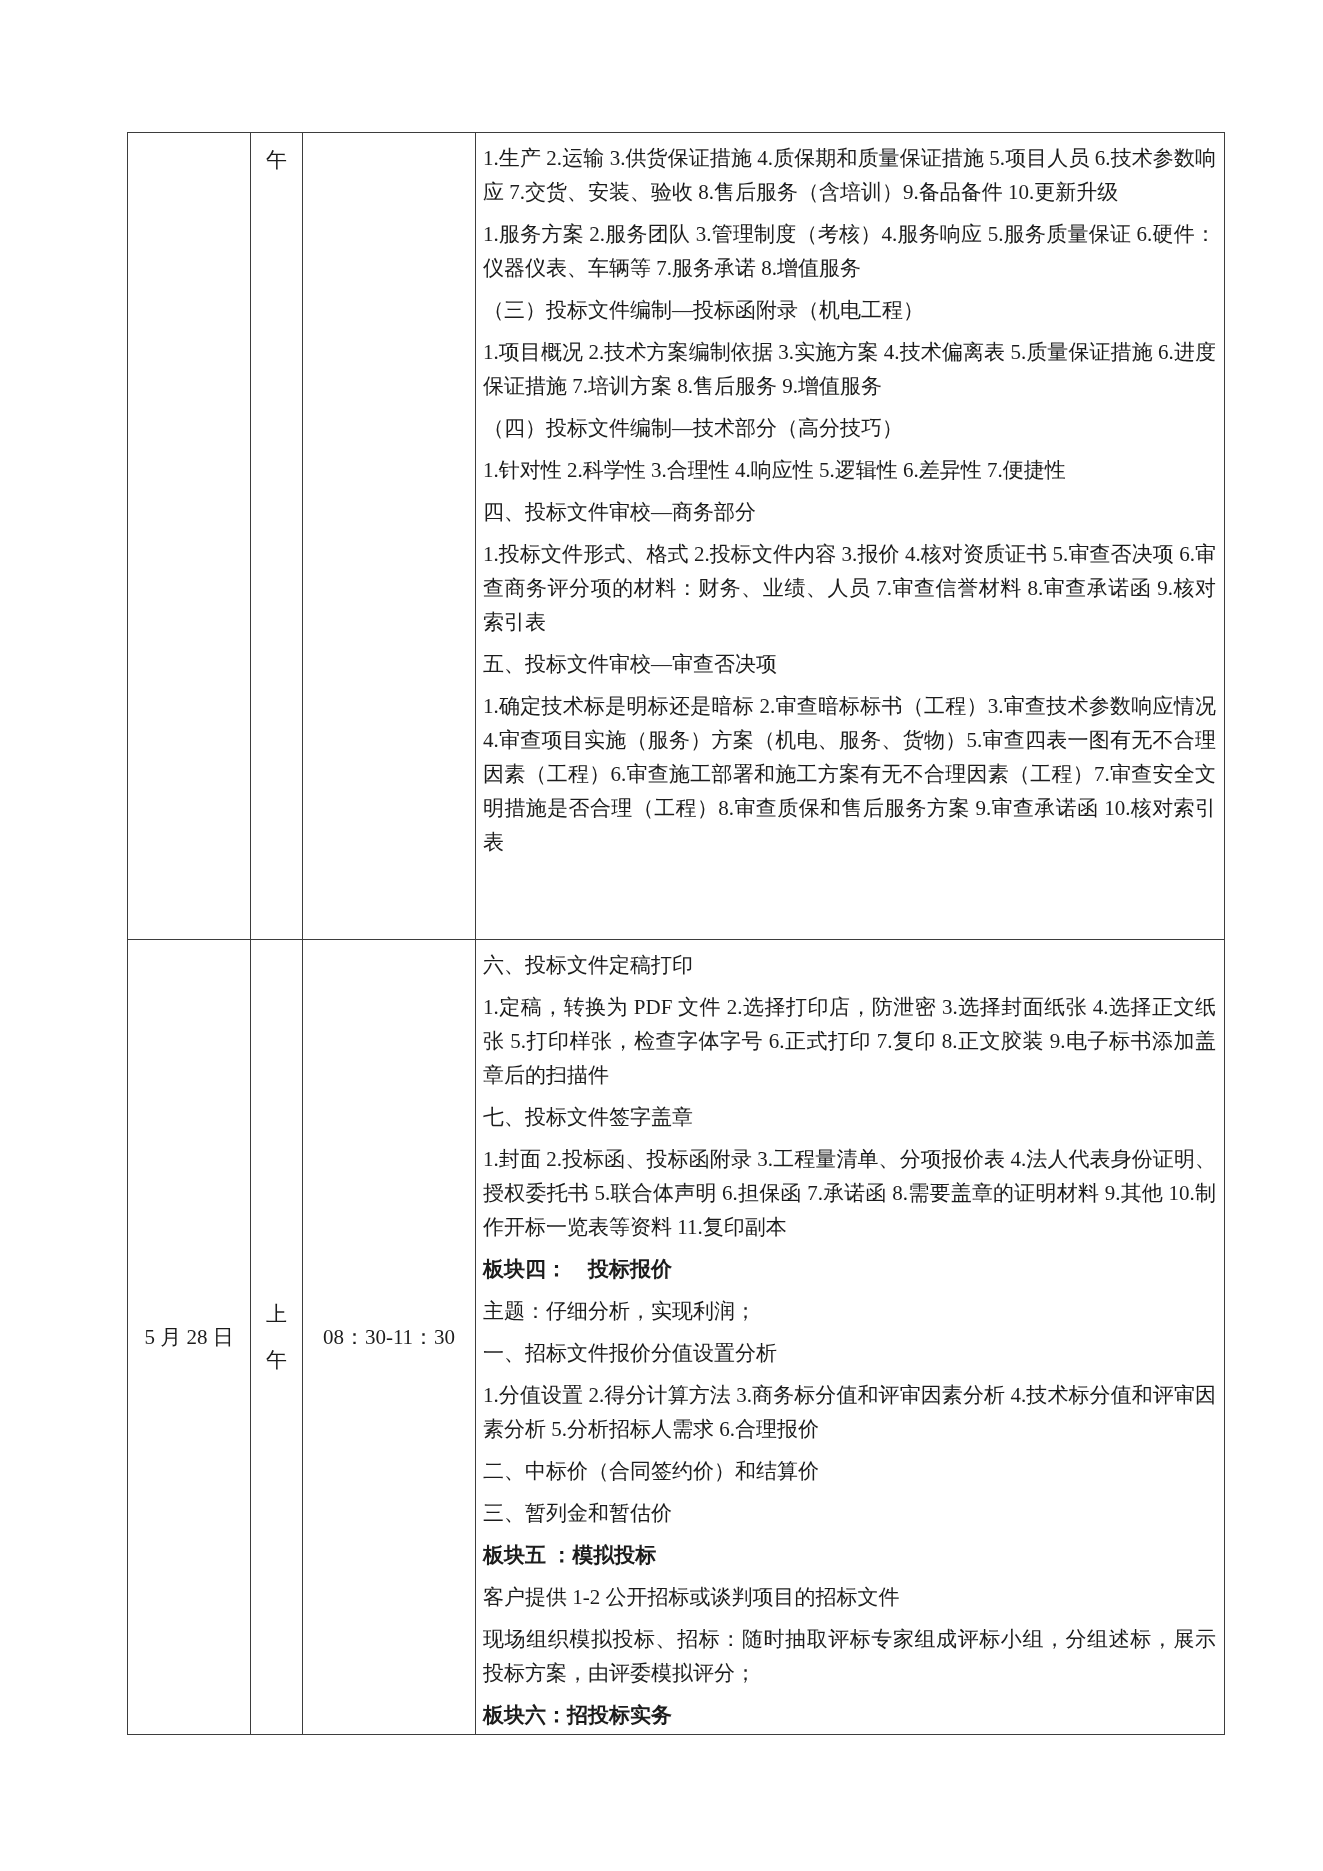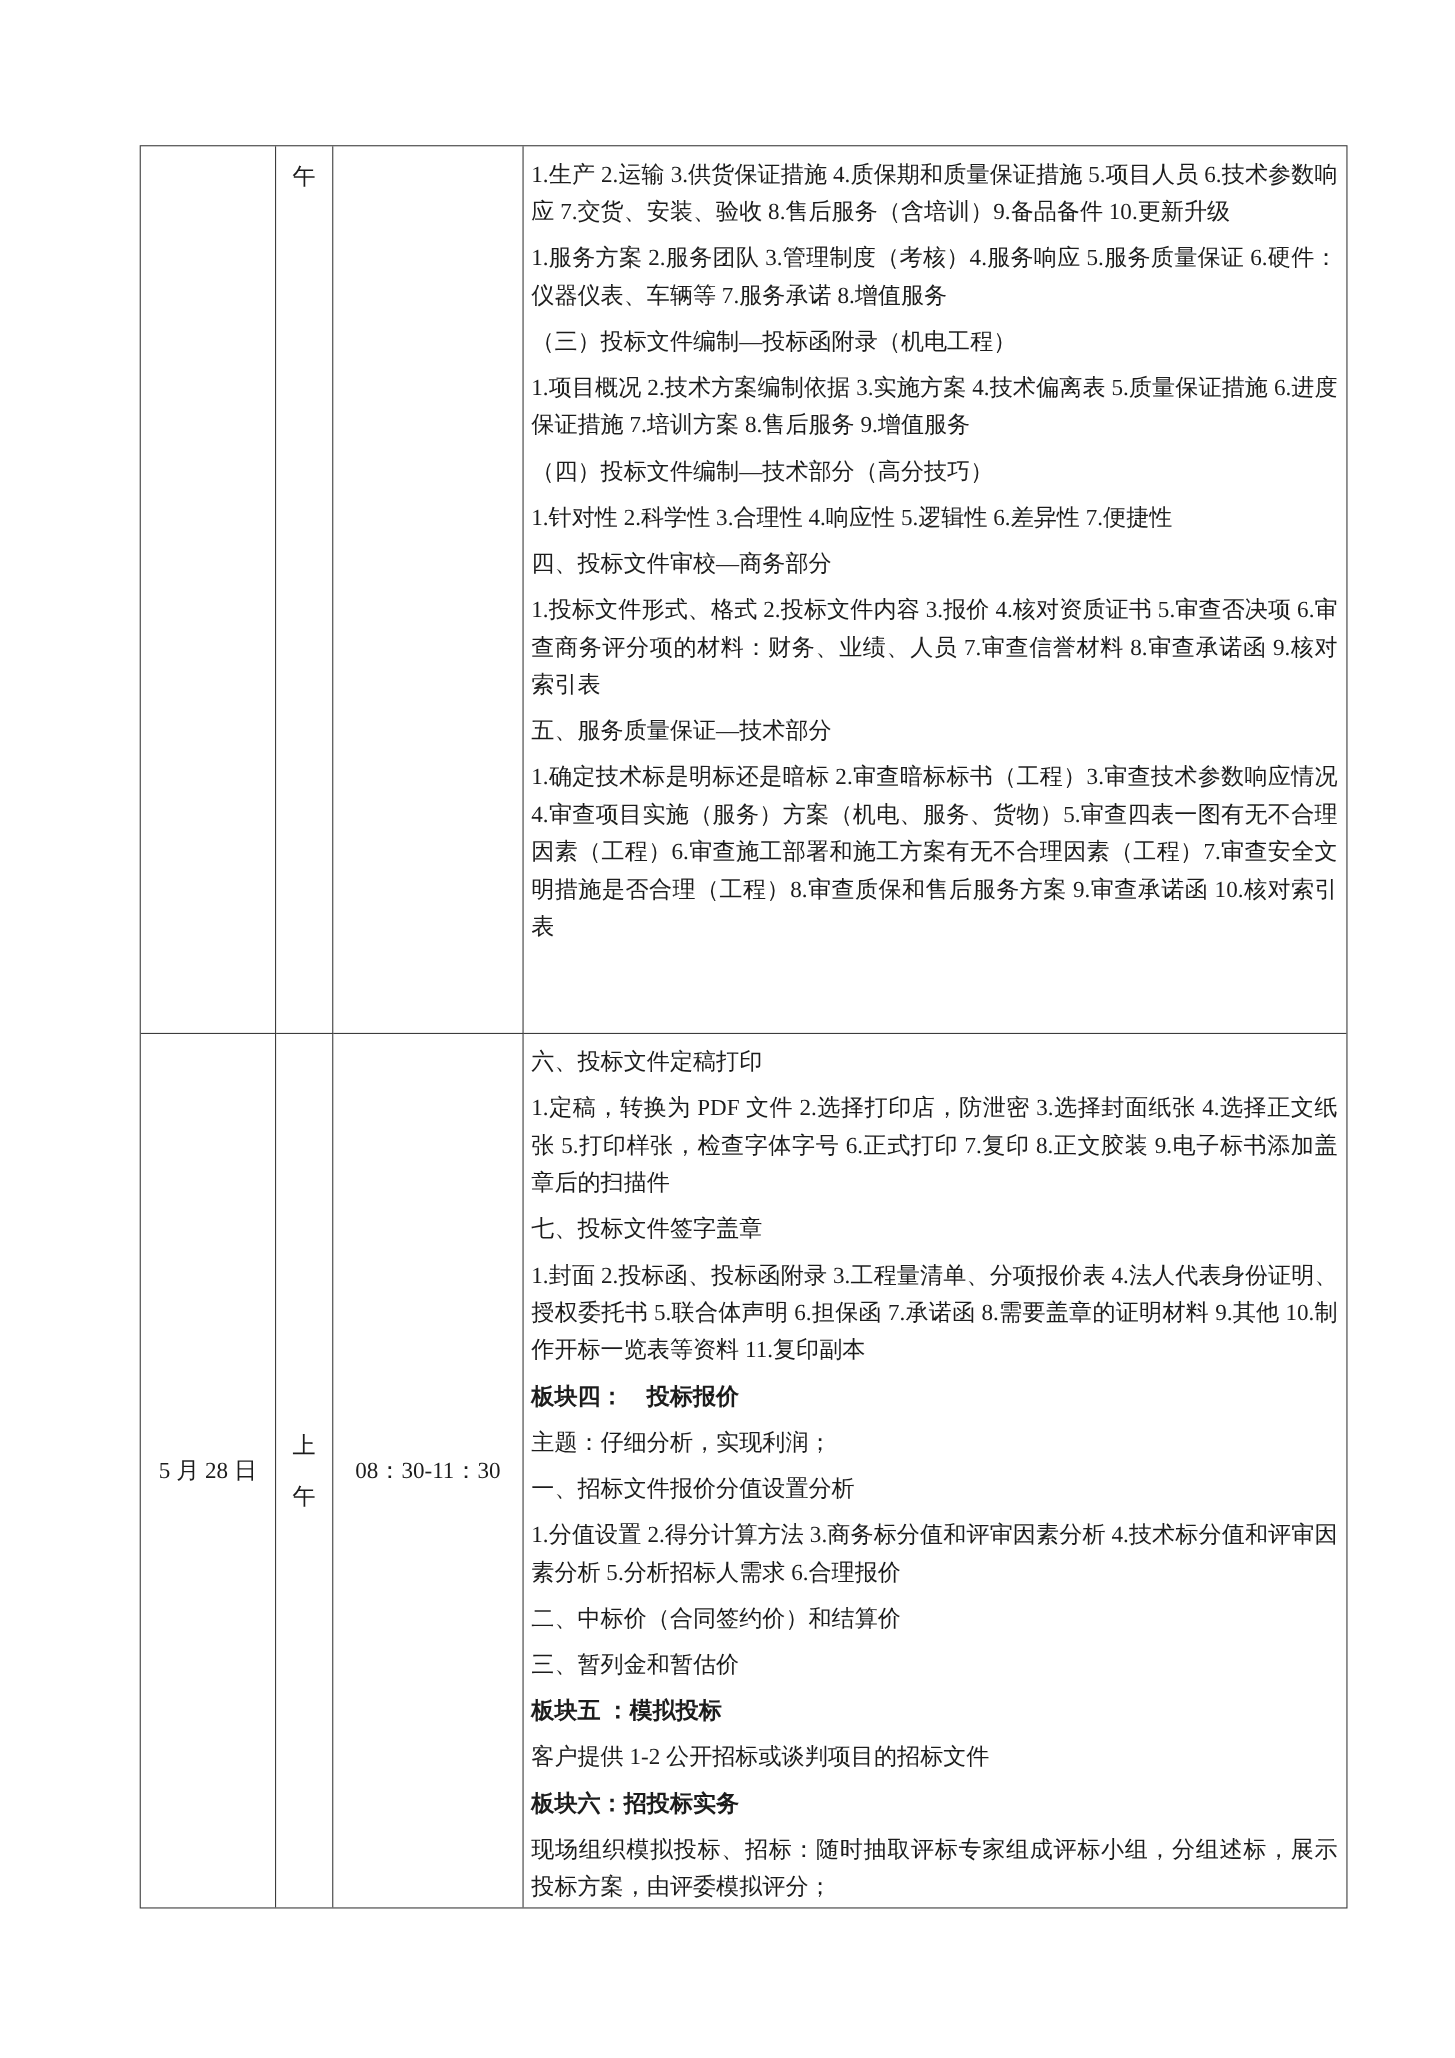--- a/index.html
+++ b/index.html
@@ -88,21 +88,21 @@
     </div>
     <div class="cell col4 row1 content">
         <div class="para">1.生产 2.运输 3.供货保证措施 4.质保期和质量保证措施 5.项目人员 6.技术参数响应 7.交货、安装、验收 8.售后服务（含培训）9.备品备件 10.更新升级</div>
         <div class="para">1.服务方案 2.服务团队 3.管理制度（考核）4.服务响应 5.服务质量保证 6.硬件：仪器仪表、车辆等 7.服务承诺 8.增值服务</div>
         <div class="para">（三）投标文件编制—投标函附录（机电工程）</div>
         <div class="para">1.项目概况 2.技术方案编制依据 3.实施方案 4.技术偏离表 5.质量保证措施 6.进度保证措施 7.培训方案 8.售后服务 9.增值服务</div>
         <div class="para">（四）投标文件编制—技术部分（高分技巧）</div>
         <div class="para">1.针对性 2.科学性 3.合理性 4.响应性 5.逻辑性 6.差异性 7.便捷性</div>
         <div class="para">四、投标文件审校—商务部分</div>
         <div class="para">1.投标文件形式、格式 2.投标文件内容 3.报价 4.核对资质证书 5.审查否决项 6.审查商务评分项的材料：财务、业绩、人员 7.审查信誉材料 8.审查承诺函 9.核对索引表</div>
-        <div class="para">五、服务质量保证—技术部分</div>
+        <div class="para">五、投标文件审校—审查否决项</div>
         <div class="para">1.确定技术标是明标还是暗标 2.审查暗标标书（工程）3.审查技术参数响应情况 4.审查项目实施（服务）方案（机电、服务、货物）5.审查四表一图有无不合理因素（工程）6.审查施工部署和施工方案有无不合理因素（工程）7.审查安全文明措施是否合理（工程）8.审查质保和售后服务方案 9.审查承诺函 10.核对索引表</div>
       </div>
 
     <div class="cell col1 row2 center">
       <span class="datetext">5 月 28 日</span>
     </div>
     <div class="cell col2 row2 center">
       <span class="vtext">上午</span>
     </div>
     <div class="cell col3 row2 center">
@@ -114,18 +114,18 @@
         <div class="para">七、投标文件签字盖章</div>
         <div class="para">1.封面 2.投标函、投标函附录 3.工程量清单、分项报价表 4.法人代表身份证明、授权委托书 5.联合体声明 6.担保函 7.承诺函 8.需要盖章的证明材料 9.其他 10.制作开标一览表等资料 11.复印副本</div>
         <div class="para bold">板块四：　投标报价</div>
         <div class="para">主题：仔细分析，实现利润；</div>
         <div class="para">一、招标文件报价分值设置分析</div>
         <div class="para">1.分值设置 2.得分计算方法 3.商务标分值和评审因素分析 4.技术标分值和评审因素分析 5.分析招标人需求 6.合理报价</div>
         <div class="para">二、中标价（合同签约价）和结算价</div>
         <div class="para">三、暂列金和暂估价</div>
         <div class="para bold">板块五 ：模拟投标</div>
         <div class="para">客户提供 1-2 公开招标或谈判项目的招标文件</div>
+        <div class="para">现场组织模拟投标、招标：随时抽取评标专家组成评标小组，分组述标，展示投标方案，由评委模拟评分；</div>
         <div class="para bold">板块六：招投标实务</div>
-        <div class="para">现场组织模拟投标、招标：随时抽取评标专家组成评标小组，分组述标，展示投标方案，由评委模拟评分；</div>
       </div>
 
   </div>
 </div>
 
 </body></html>

